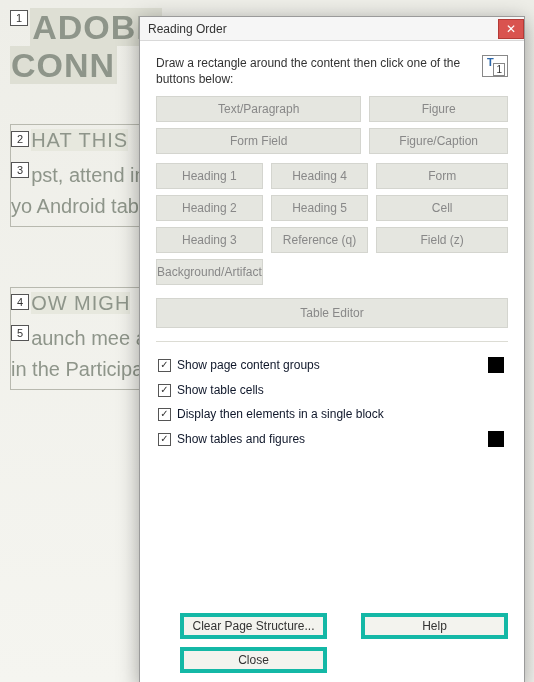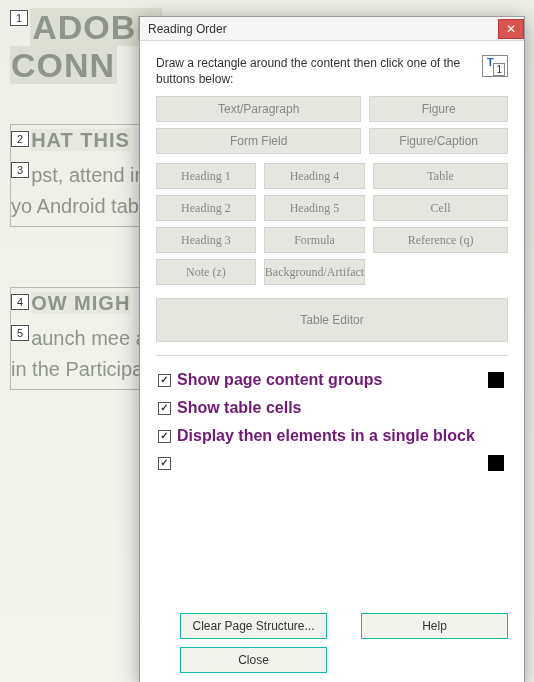--- a/index.html
+++ b/index.html
@@ -39,21 +39,21 @@
     font-weight: bold;
     color: #8e958a;
     background: #dedfd4;
     line-height: 1.0;
     padding: 2px 2px;
     display: inline-block;
     letter-spacing: 1px;
   }
   .doc .hl {
     font-size: 20px;
-    font-weight: bold;
+    font-weight: normal;
     color: #8e958a;
     background: #e7e8de;
     letter-spacing: 1px;
   }
   .doc .body {
     font-size: 20px;
     color: #8e958a;
     line-height: 1.55;
   }
   .doc .scanborder { border: 1px solid #b8b9af; padding: 4px 0;}
@@ -121,52 +121,52 @@
   .gbtn {
     background: #e5e6e0;
     border: 1px solid #d4d5cf;
     color: #888;
     height: 26px;
     font-size: 12px;
     display: flex; align-items: center; justify-content: center;
     cursor: default;
   }
   .row2 { grid-template-columns: 2fr 1.35fr; border-radius: 22px; }
-  .row3 { grid-template-columns: 1fr 1fr 1.35fr; font-family: Liberation Serif, serif; }
+  .row3 { grid-template-columns: 1fr 1fr 1.35fr; }
   .fullbtn {
     background: #e5e6e0;
     border: 1px solid #d4d5cf;
     color: #888;
-    height: 44px;
+    height: 30px;
     display:flex;align-items:center;justify-content:center;
     font-size:12px;
     margin-top: 4px;
   }
   .sep { height: 1px; background: #dcdcd4; margin: 4px 0; }
-  .checks { padding: 2px 4px 2px 2px; display:flex; flex-direction:column; gap:10px; font-size:16px; color:#701a75;font-weight:bold;}
+  .checks { padding: 2px 4px 2px 2px; display:flex; flex-direction:column; gap:10px; font-size:12px; color:#0f172a;}
   .chkrow { display:flex; align-items:center; gap:6px; }
   .chkbox {
     width:13px; height:13px; border:1px solid #555; background:#fff;
     display:inline-flex; align-items:center; justify-content:center;
     font-size:10px; color:#333; line-height:1;
   }
   .chkbox.checked::after { content:"✓"; }
   .radio {
     width:12px; height:12px; border:1px solid #555; border-radius:50%;
     background:#fff; display:inline-flex; align-items:center; justify-content:center;
   }
   .radio.sel::after { content:""; width:6px; height:6px; border-radius:50%; background:#333; }
   .swatch { width:16px; height:16px; background:#000; margin-left:auto;}
   .indent { padding-left: 24px; display:flex; flex-direction:column; gap:10px;}
   .actions {
     display:grid; grid-template-columns:1fr 1fr; gap:8px 10px;
     margin-top:auto;
   }
   .abtn {
-    height:26px; border:1px solid #14b8a6; background:#f3f3ee;
+    height:26px; border:4px solid #14b8a6; background:#f3f3ee;
     color:#333; font-size:12px;
     display:flex; align-items:center; justify-content:center;
     cursor:pointer;
     margin-left:24px;
   }
 </style>
 </head>
 <body>
 
 <div class="doc">
@@ -200,28 +200,27 @@
 
     <div class="btngrid row2">
       <div class="gbtn">Text/Paragraph</div>
       <div class="gbtn">Figure</div>
       <div class="gbtn">Form Field</div>
       <div class="gbtn">Figure/Caption</div>
     </div>
     <div class="btngrid row3">
       <div class="gbtn">Heading 1</div>
       <div class="gbtn">Heading 4</div>
-      <div class="gbtn">Table</div>
+      <div class="gbtn">Form</div>
       <div class="gbtn">Heading 2</div>
       <div class="gbtn">Heading 5</div>
       <div class="gbtn">Cell</div>
       <div class="gbtn">Heading 3</div>
-      <div class="gbtn">Formula</div>
       <div class="gbtn">Reference (q)</div>
-      <div class="gbtn">Note (z)</div>
+      <div class="gbtn">Field (z)</div>
       <div class="gbtn">Background/Artifact</div>
     </div>
 
     <div class="fullbtn">Table Editor</div>
 
     <div class="sep"></div>
 
     <div class="checks">
       <div class="chkrow">
         <span class="chkbox checked"></span>
@@ -231,20 +230,21 @@
       <div class="chkrow">
         <span class="chkbox checked"></span>
         <span>Show table cells</span>
       </div>
       <div class="chkrow">
         <span class="chkbox checked"></span>
         <span>Display then elements in a single block</span>
       </div>
       <div class="chkrow">
         <span class="chkbox checked"></span>
+        <span>Show tables and figures</span>
         <span class="swatch"></span>
       </div>
     </div>
 
     <div class="actions">
       <div class="abtn">Clear Page Structure...</div>
       <div class="abtn">Help</div>
       <div class="abtn">Close</div>
     </div>
   </div>

